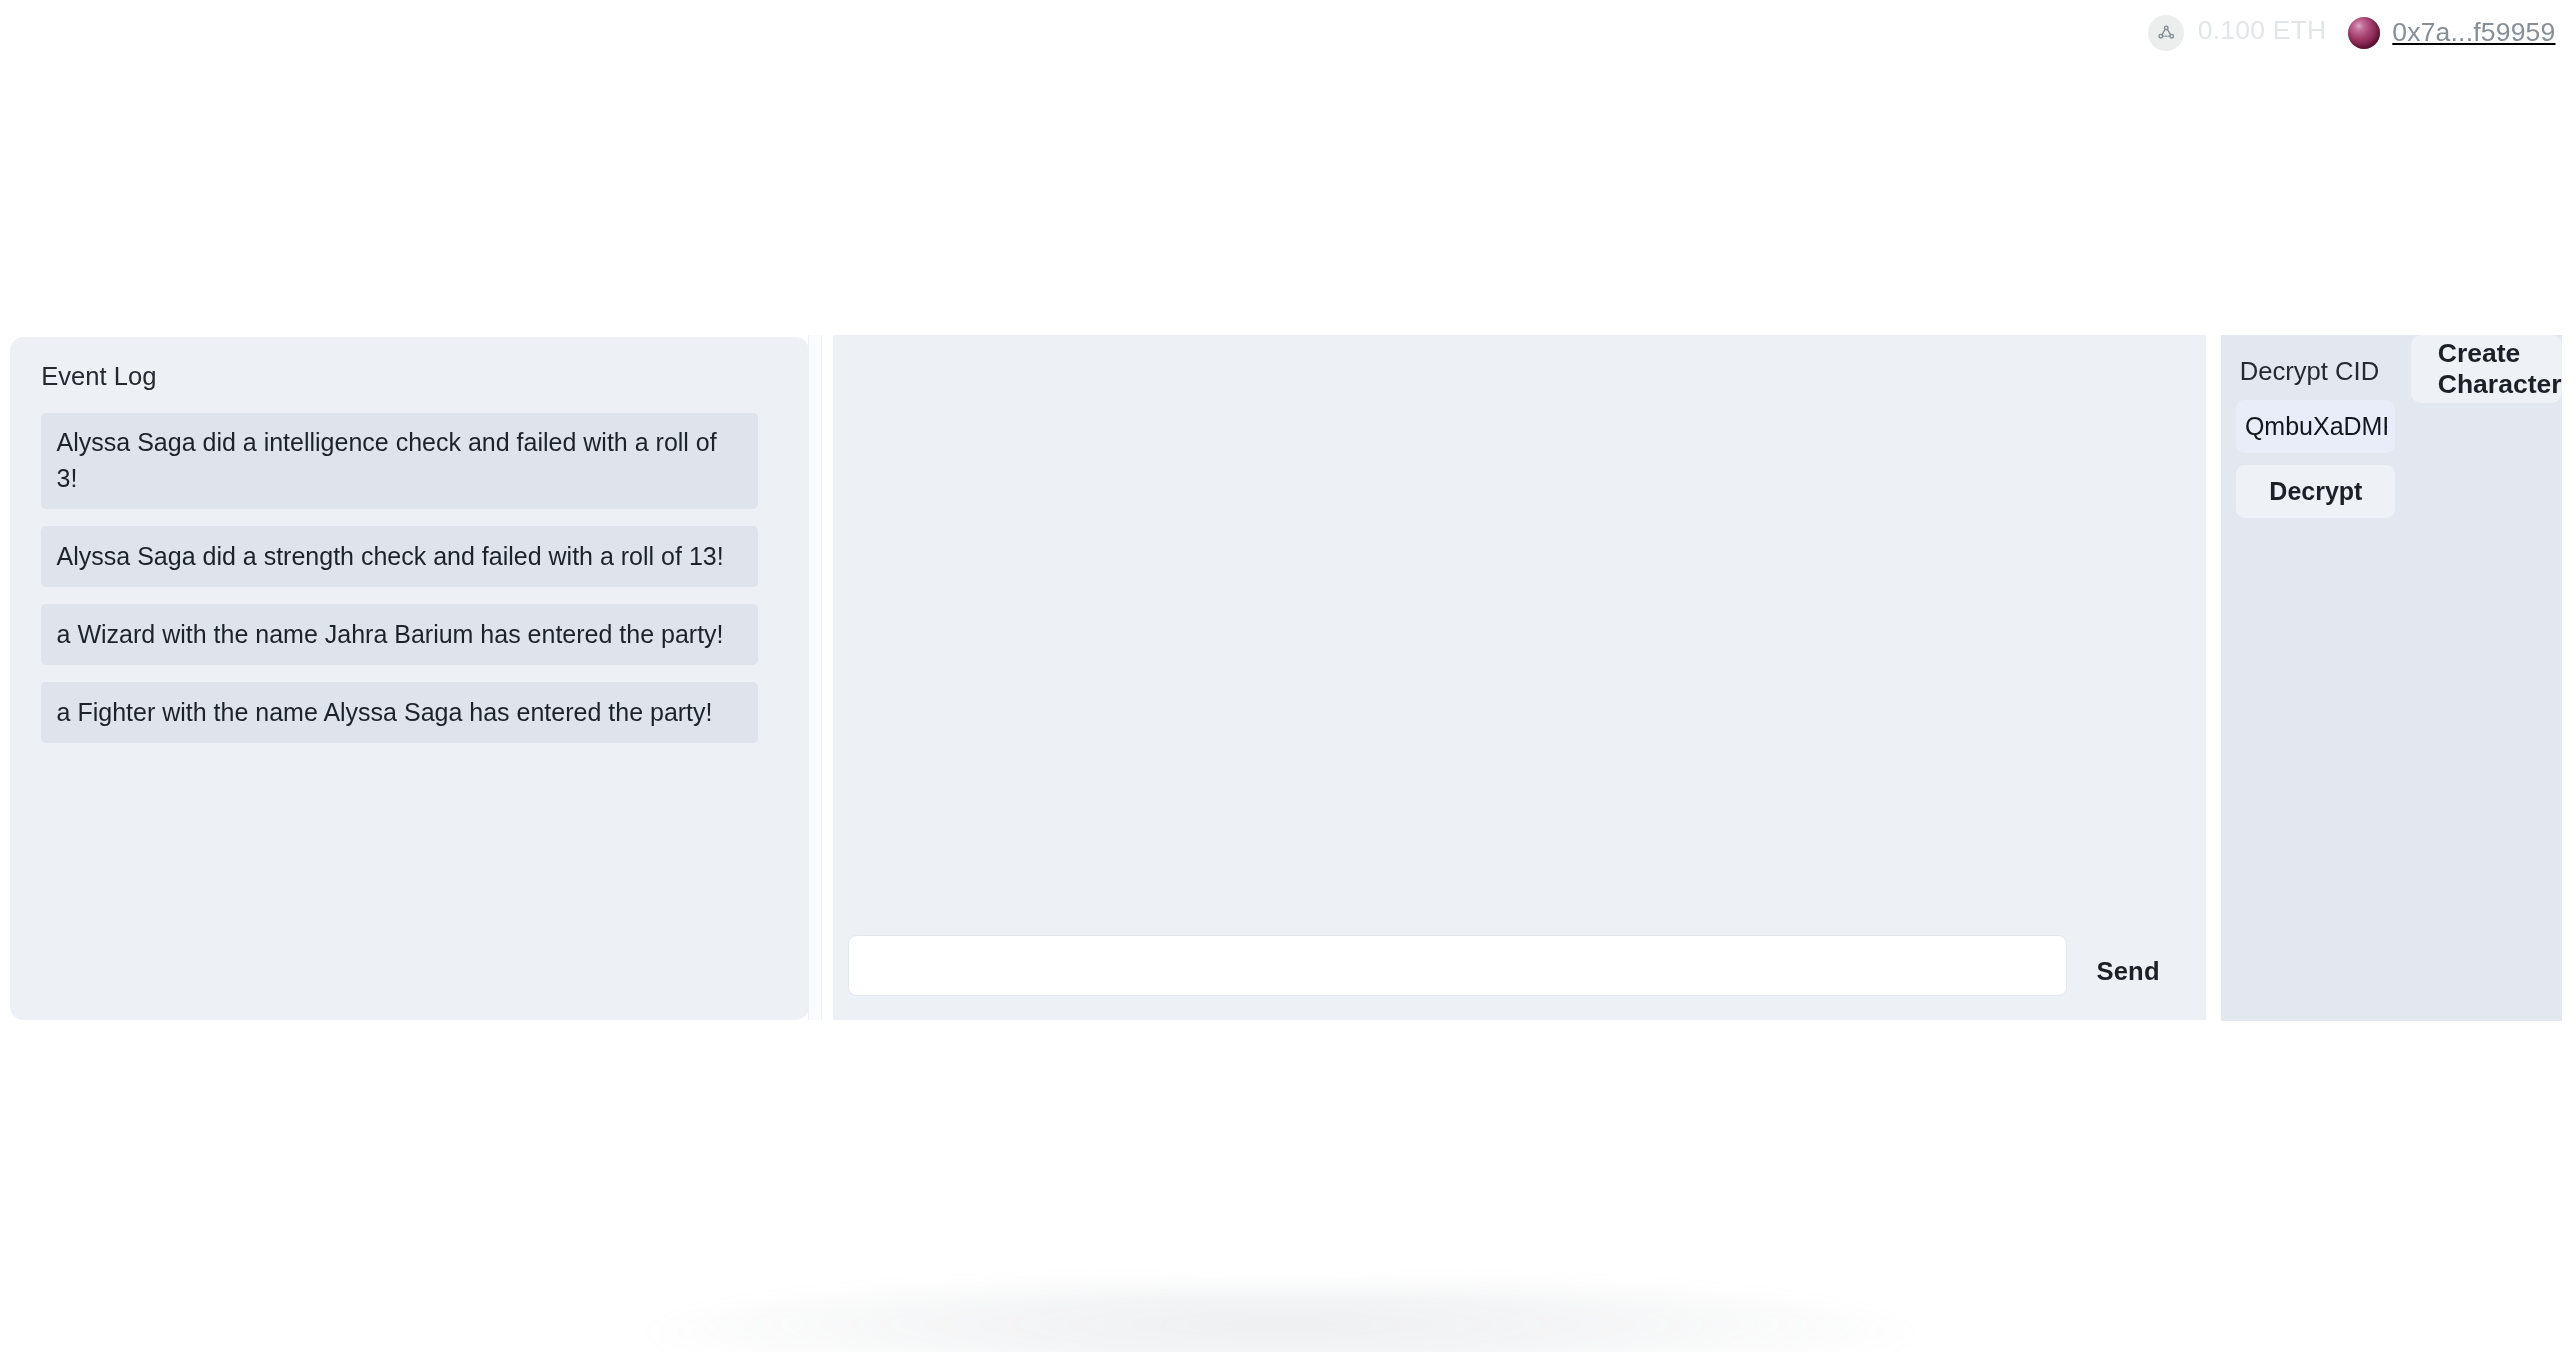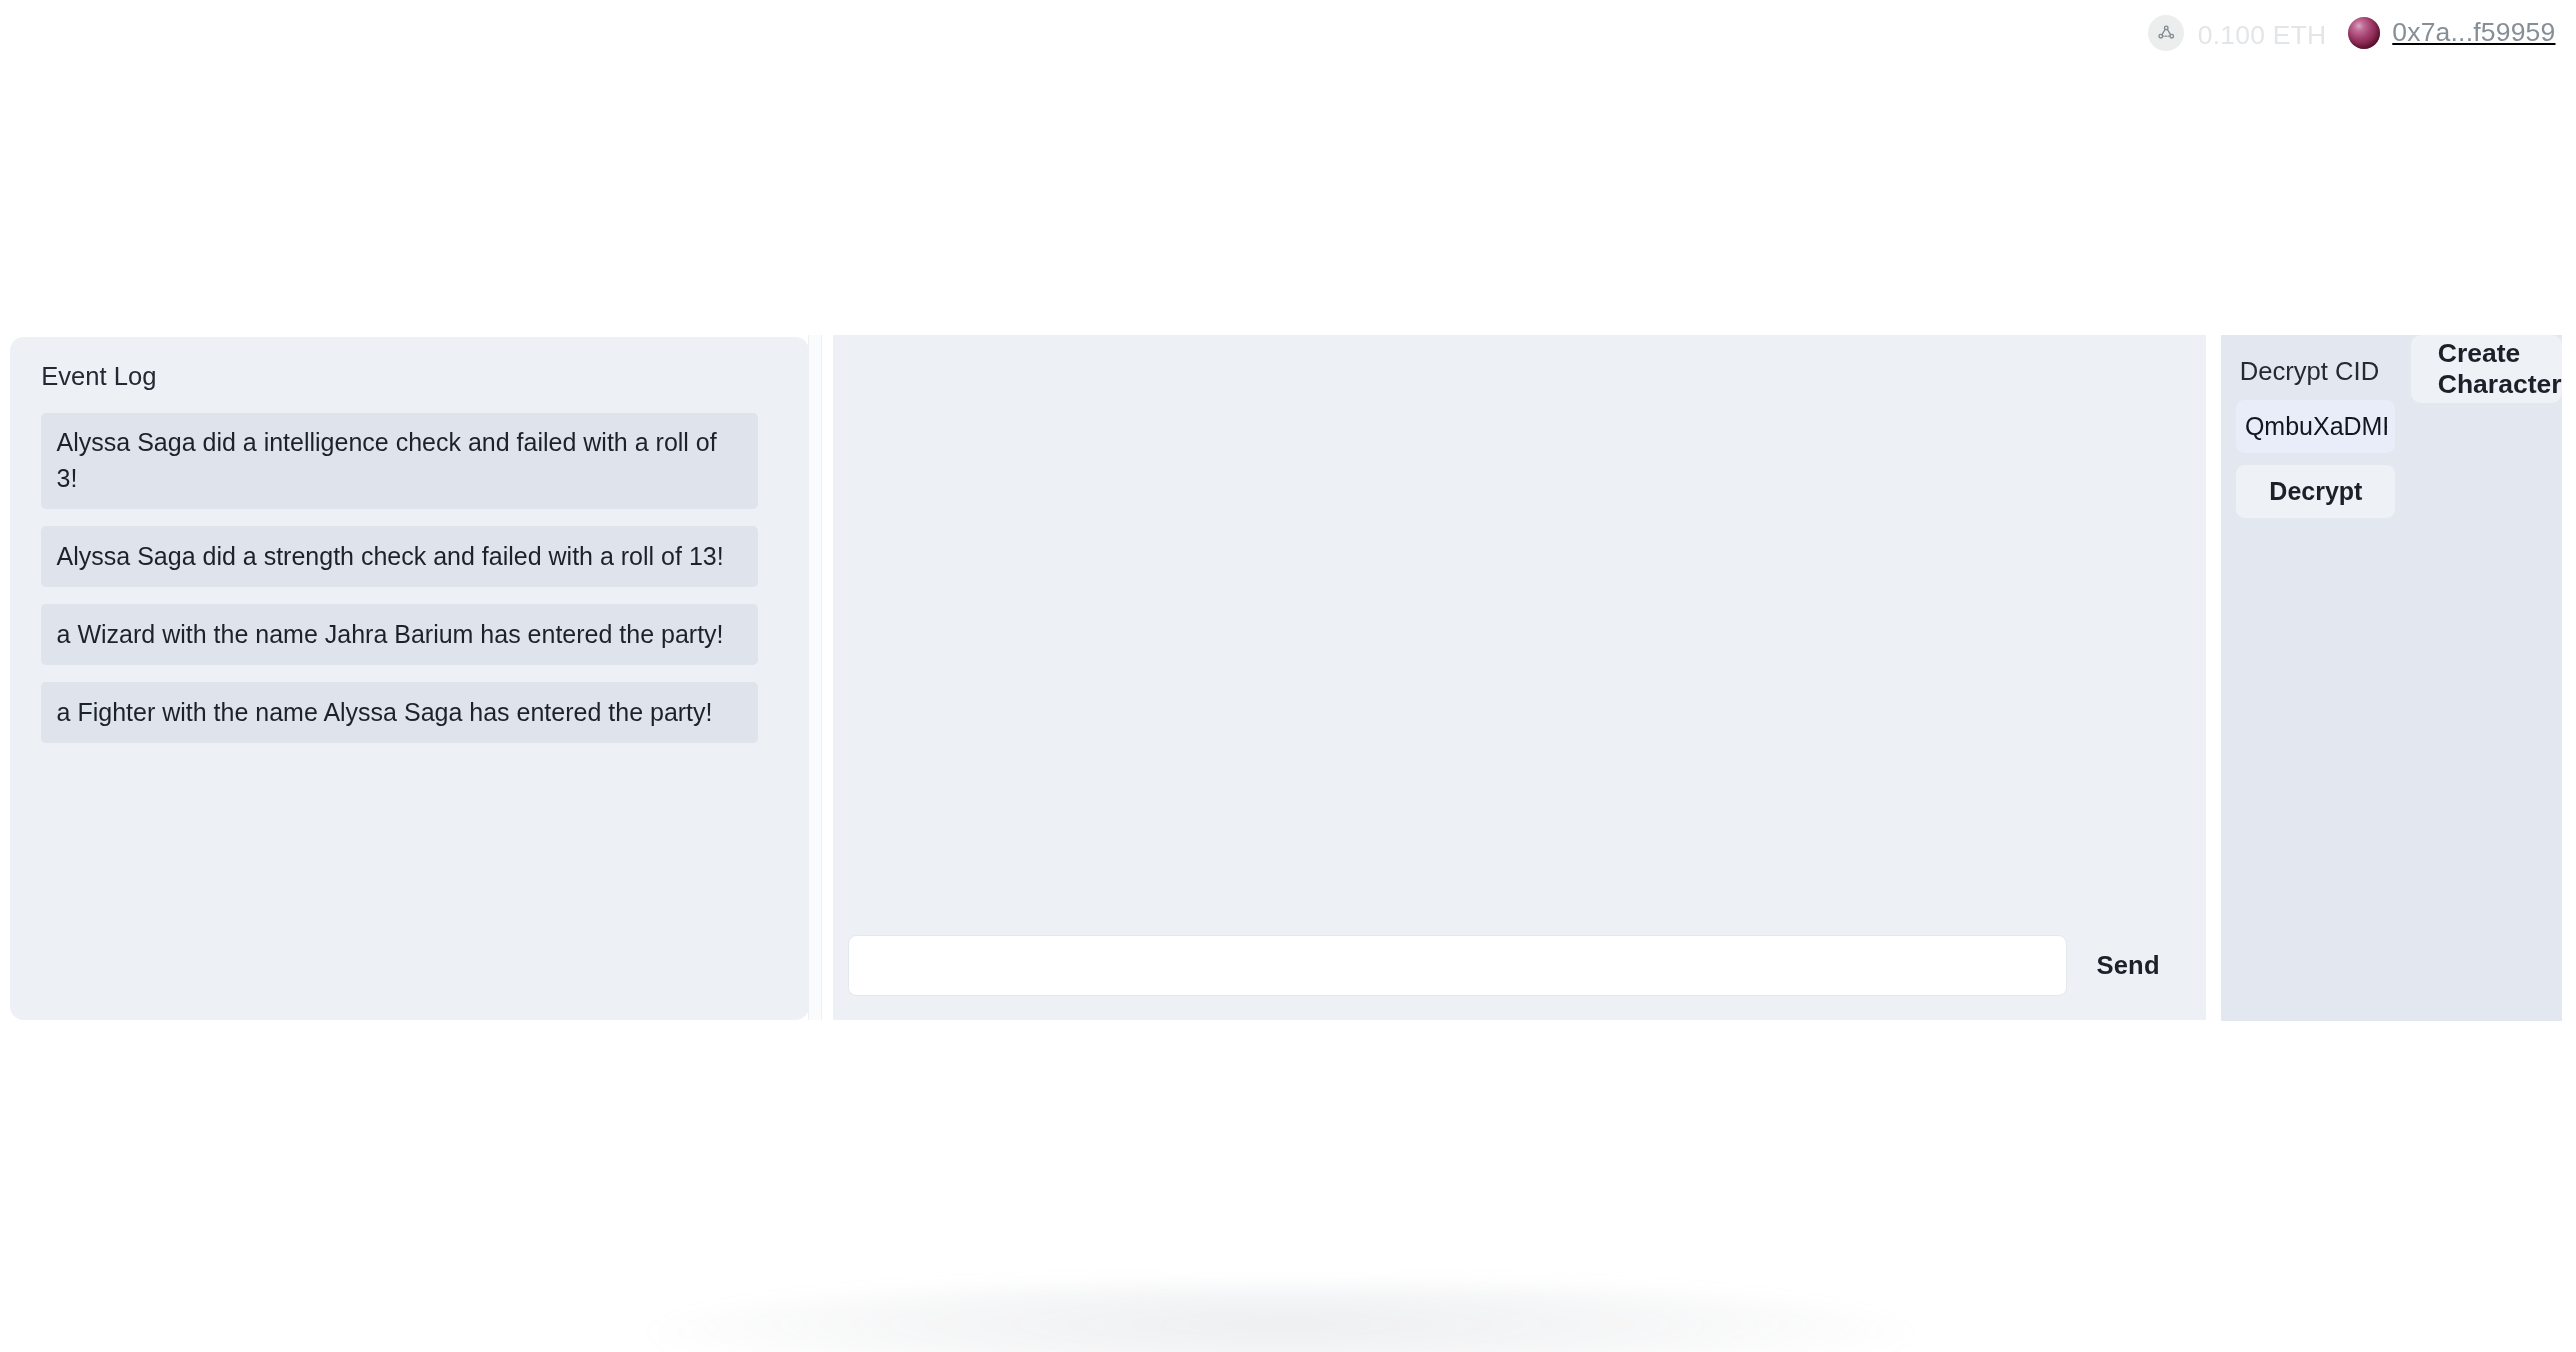--- a/index.html
+++ b/index.html
@@ -27,21 +27,21 @@
     height: 65px;
     display: flex;
     align-items: center;
     justify-content: flex-end;
     gap: 22px;
     padding-right: 20.5px;
   }
 
   .balance-group {
     display: flex;
-    align-items: flex-end;
+    align-items: flex-start;
     gap: 13.7px;
   }
 
   .net-icon {
     width: 36px;
     height: 36px;
     border-radius: 50%;
     background: #eceded;
     display: flex;
     align-items: center;
@@ -141,21 +141,21 @@
     justify-content: flex-end;
     padding: 0 0 24px 0;
   }
 
   .chat-messages {
     flex: 1 1 auto;
   }
 
   .chat-input-row {
     display: flex;
-    align-items: center;
+    align-items: flex-end;
     gap: 0;
     padding: 0 15.4px 0 15.4px;
   }
 
   .chat-input {
     flex: 0 0 1219px;
     width: 1219px;
     height: 61px;
     background: #ffffff;
     border: 0.9px solid #e3e7ee;

